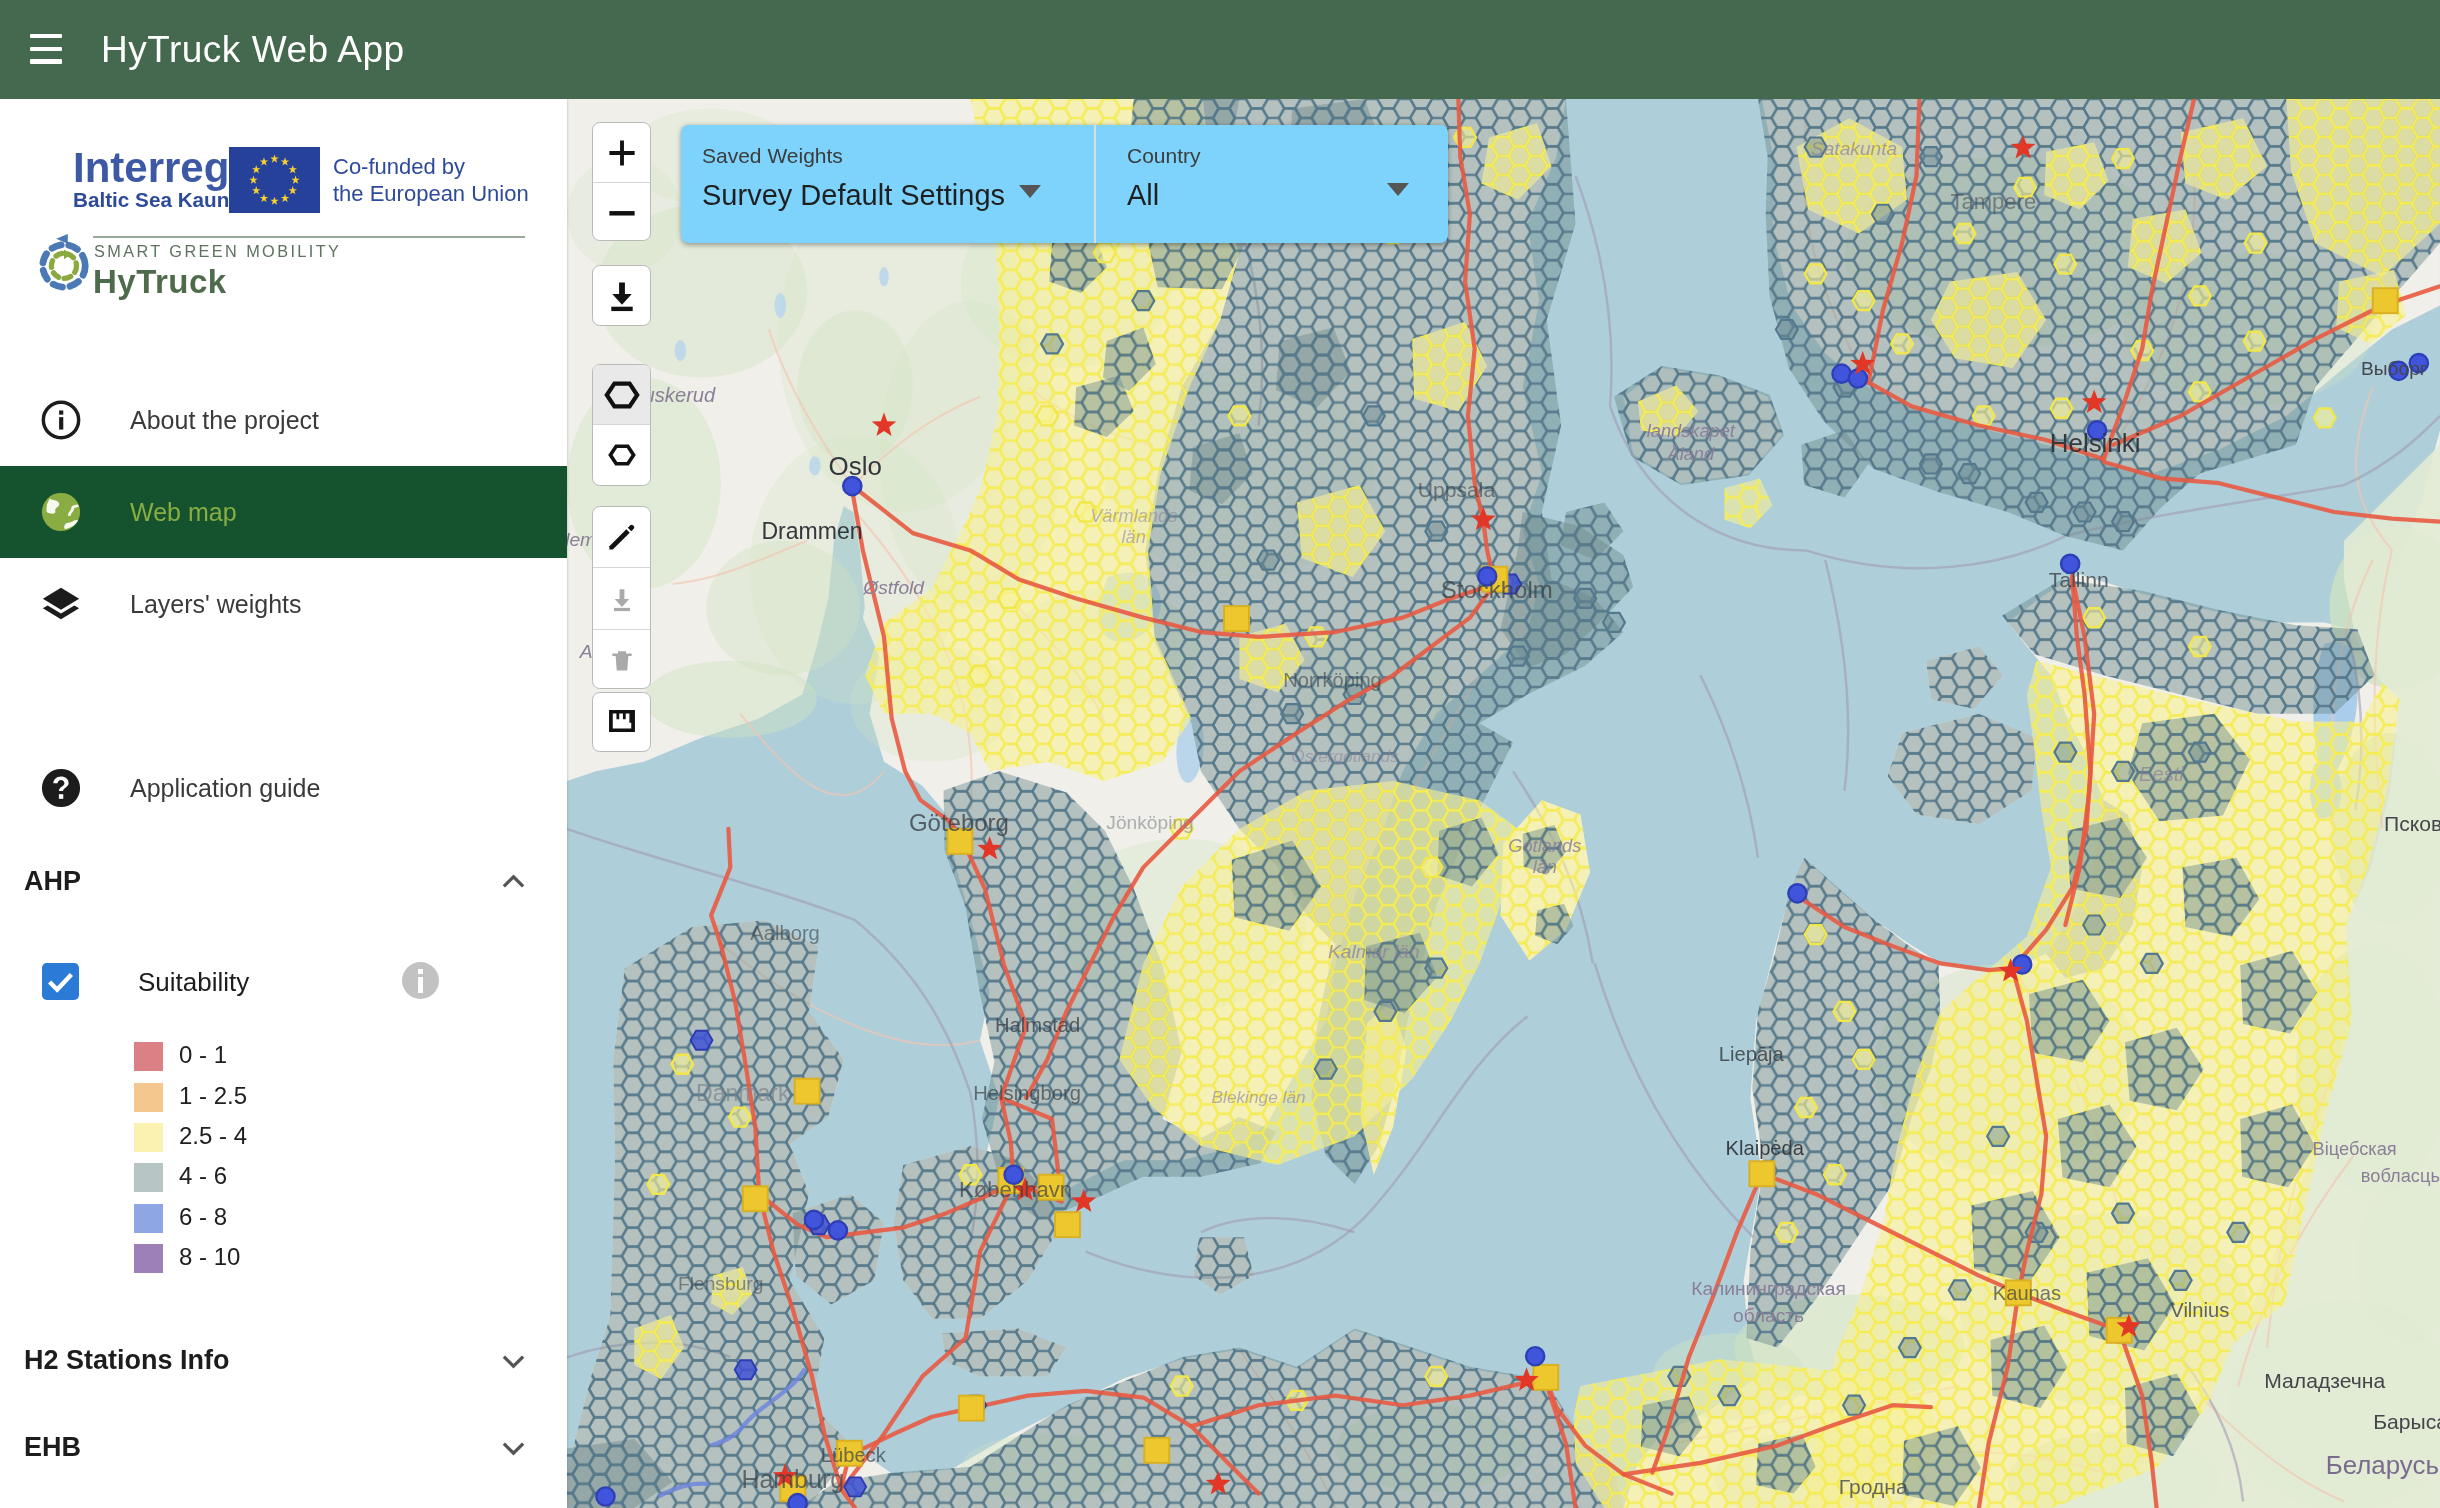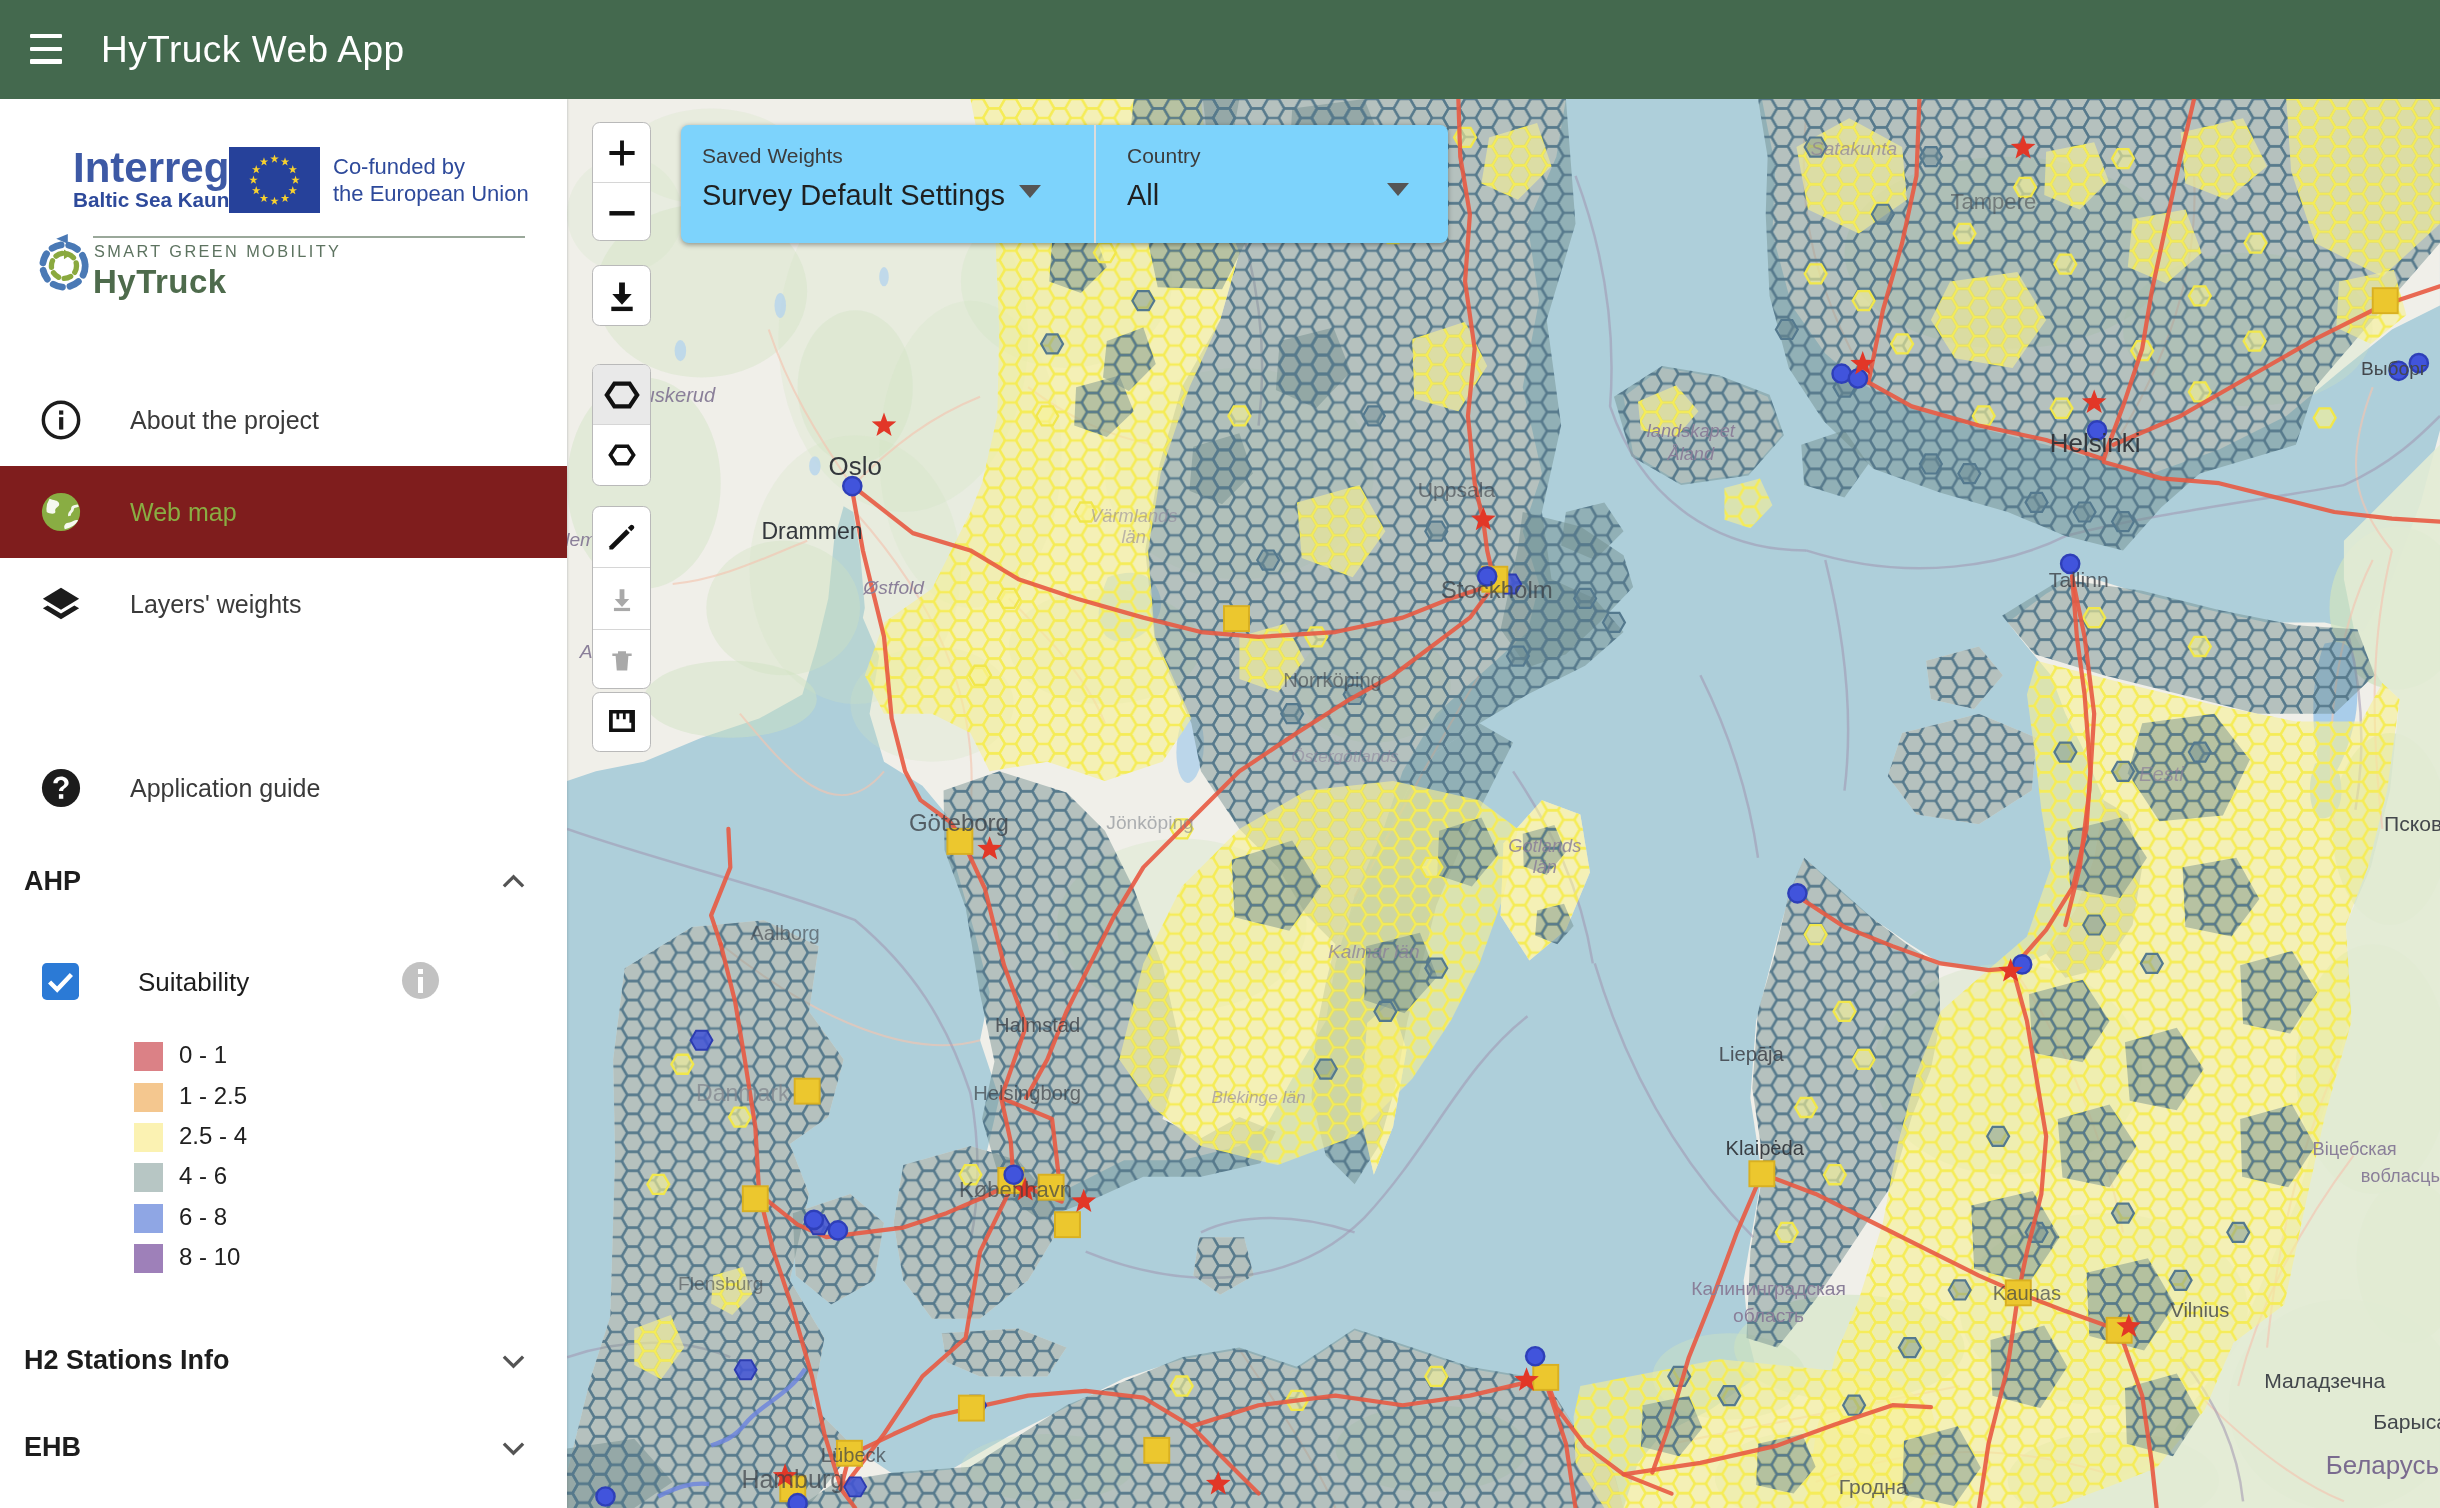--- a/index.html
+++ b/index.html
@@ -16,21 +16,21 @@
   .interreg .t2{font-size:20.7px;font-weight:bold;color:#2e4a9b;margin-top:-3.8px;}
   .euflag{position:absolute;left:229px;top:48px;width:91px;height:66px;background:#26419a;}
   .cofund{position:absolute;left:333px;top:54px;font-size:22px;font-weight:normal;color:#2e4a9b;line-height:27px;}
   .hyline{position:absolute;left:93px;top:137px;width:432px;height:1.5px;background:#9aa89a;}
   .sgm{position:absolute;left:94px;top:143px;font-size:16.3px;letter-spacing:2.4px;color:#5d7360;}
   .hytruck{position:absolute;left:93px;top:164px;font-size:33px;font-weight:bold;color:#4e6b4c;letter-spacing:0.5px;}
   
   .mrow{position:absolute;left:0;width:567px;height:92px;}
   .mrow .txt{position:absolute;left:130px;top:50%;transform:translateY(-50%);font-size:25px;color:#3a3a3a;}
   .mrow .ic{position:absolute;left:40px;top:50%;transform:translateY(-50%);width:42px;height:42px;}
-  .sel{background:#7f1d1d;}
+  .sel{background:#14532d;}
   .sel .txt{color:#89ad43;}
   .shead{position:absolute;left:24px;font-size:27px;color:#1d1d1d;font-weight:bold;}
   .chev{position:absolute;left:501px;width:25px;height:25px;}
   .legrow{position:absolute;left:134px;font-size:24px;color:#202020;}
   .legrow .sw{position:absolute;left:0;top:1px;width:29px;height:29px;}
   .legrow .lt{position:absolute;left:45px;top:0px;white-space:nowrap;}
   
   .ctl{position:absolute;background:#fff;border:1.9px solid #b9b9b9;border-radius:7.7px;box-sizing:border-box;}
   .ctl .cell{position:relative;width:100%;height:59px;}
   .ctl .cell+ .cell{border-top:1px solid #d6d6d6;}

